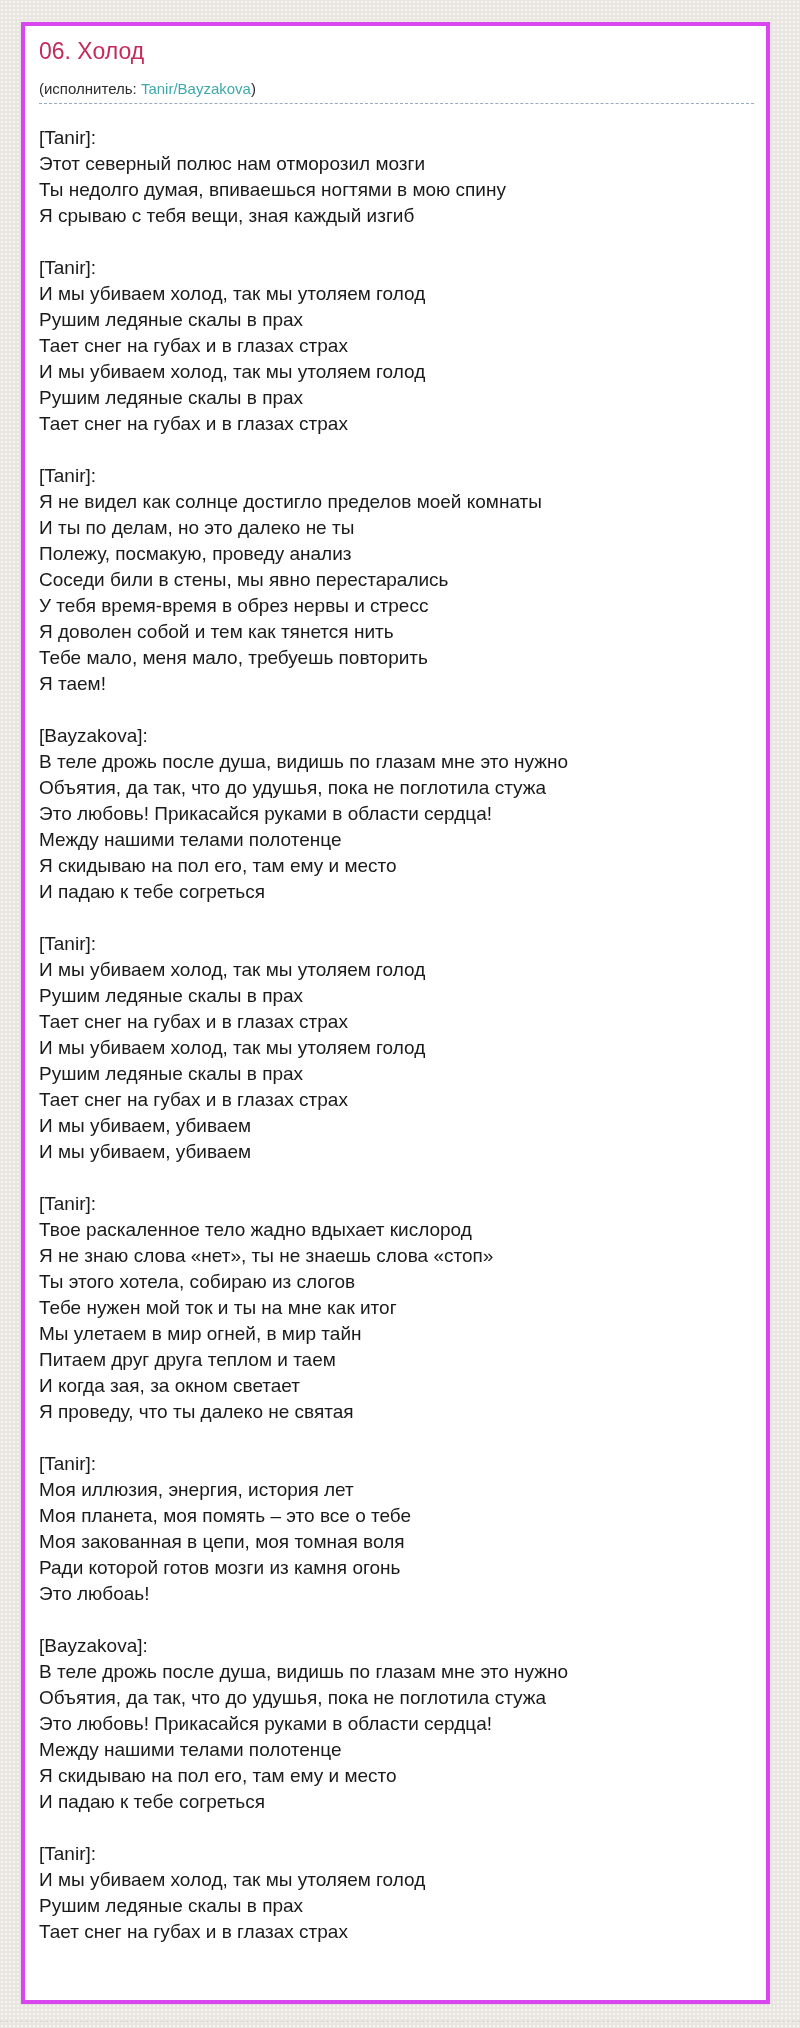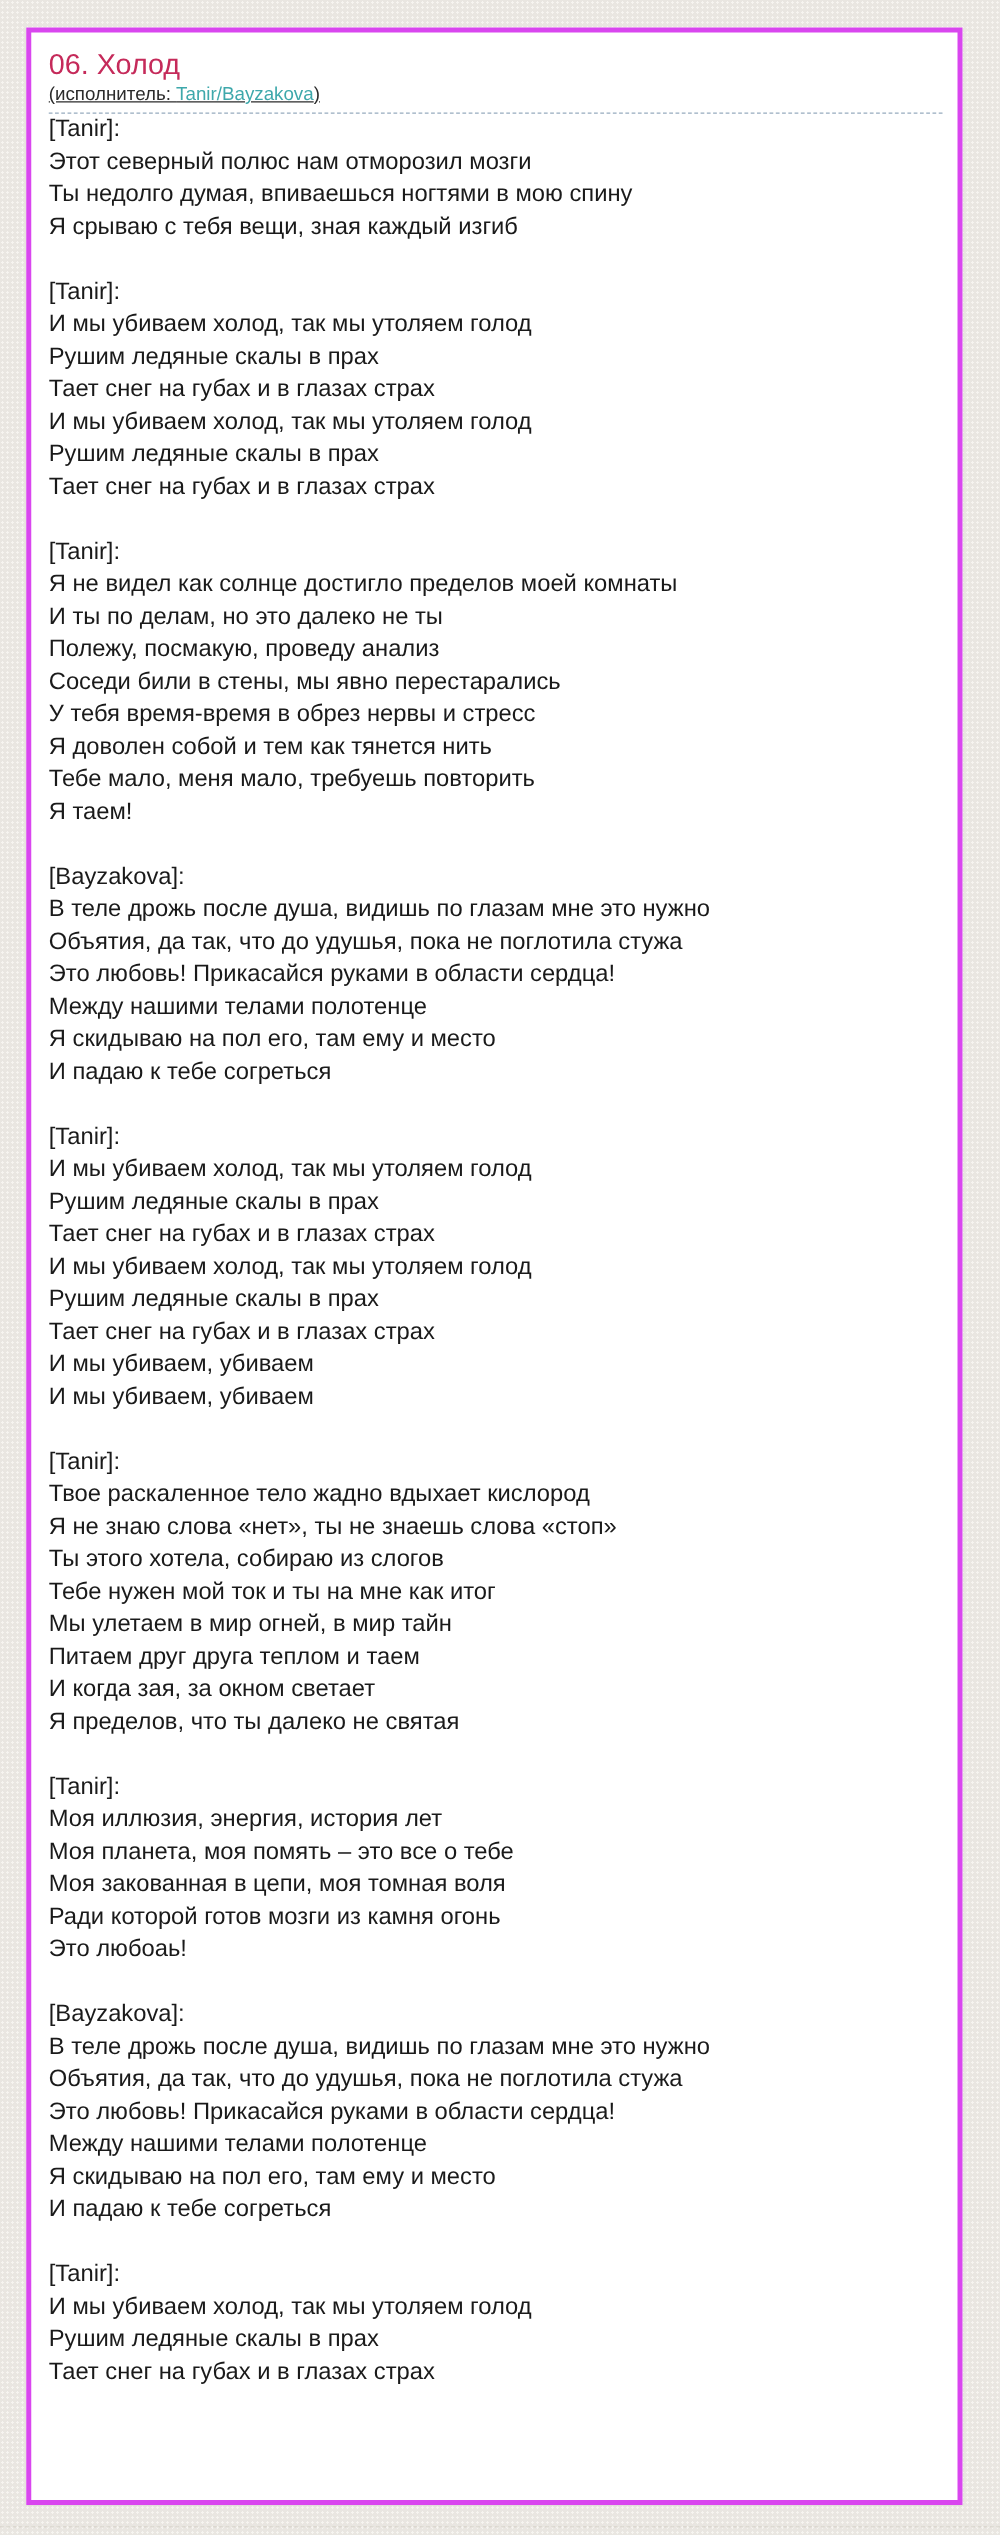--- a/index.html
+++ b/index.html
@@ -32,34 +32,34 @@
     margin: 0;
     font-size: 23px;
     line-height: 27px;
     font-weight: 400;
     color: #c52a5a;
   }
   .performer-line {
     font-size: 15px;
     line-height: 19px;
     color: #2b2b2b;
-    margin-top: 1px;
-    text-decoration: underline;
+    margin-top: 14px;
   }
   .performer-line a {
     color: #3ea8ab;
     text-decoration: none;
     cursor: pointer;
   }
   .divider {
     border-bottom: 1px dashed #96abbe;
     height: 1px;
     margin-top: 4px;
   }
   .lyrics {
+    margin-top: 21px;
     font-size: 19px;
     line-height: 26px;
     color: #1a1a1a;
   }
   .stanza {
     margin: 0 0 26px 0;
   }
   .stanza:last-child {
     margin-bottom: 0;
   }
@@ -130,21 +130,21 @@
       </div>
       <div class="stanza">
         <div class="stanza-label">[Tanir]:</div>
         <div class="lyric-line">Твое раскаленное тело жадно вдыхает кислород</div>
         <div class="lyric-line">Я не знаю слова «нет», ты не знаешь слова «стоп»</div>
         <div class="lyric-line">Ты этого хотела, собираю из слогов</div>
         <div class="lyric-line">Тебе нужен мой ток и ты на мне как итог</div>
         <div class="lyric-line">Мы улетаем в мир огней, в мир тайн</div>
         <div class="lyric-line">Питаем друг друга теплом и таем</div>
         <div class="lyric-line">И когда зая, за окном светает</div>
-        <div class="lyric-line">Я пределов, что ты далеко не святая</div>
+        <div class="lyric-line">Я проведу, что ты далеко не святая</div>
       </div>
       <div class="stanza">
         <div class="stanza-label">[Tanir]:</div>
         <div class="lyric-line">Моя иллюзия, энергия, история лет</div>
         <div class="lyric-line">Моя планета, моя помять – это все о тебе</div>
         <div class="lyric-line">Моя закованная в цепи, моя томная воля</div>
         <div class="lyric-line">Ради которой готов мозги из камня огонь</div>
         <div class="lyric-line">Это любоаь!</div>
       </div>
       <div class="stanza">

